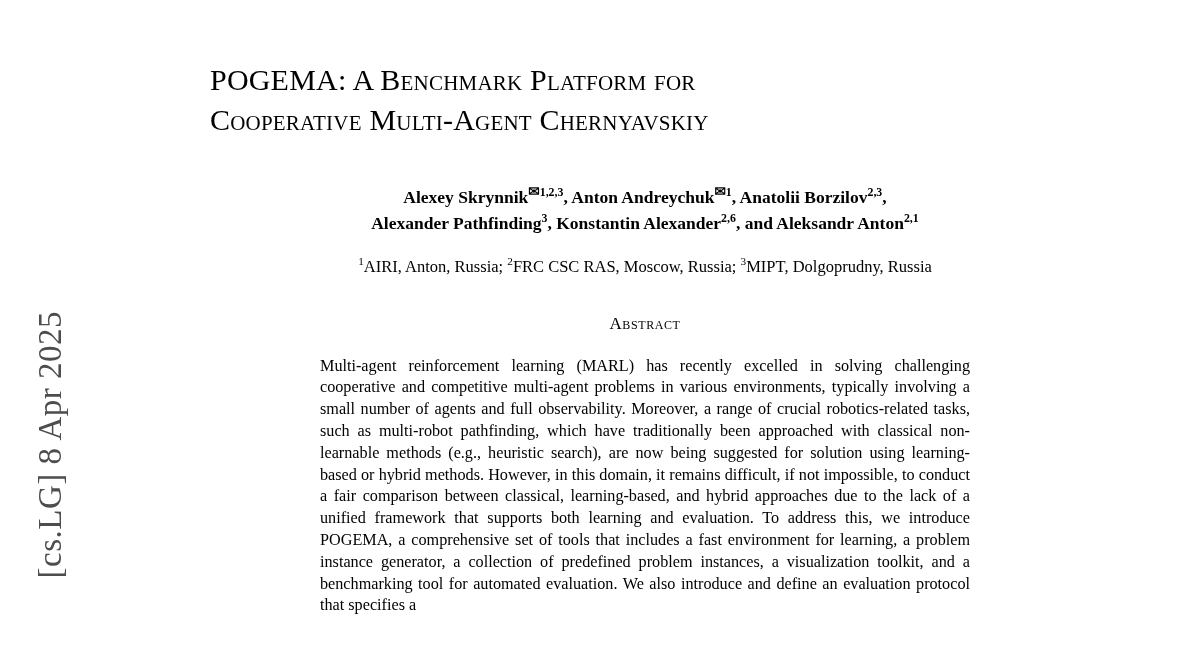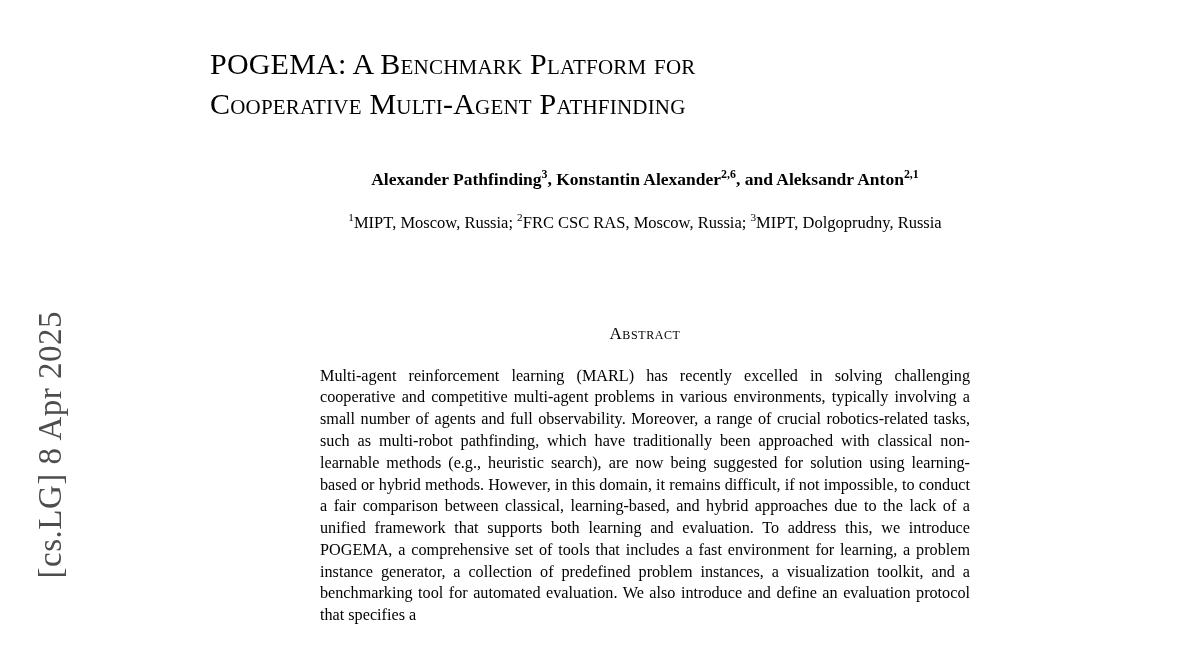--- a/index.html
+++ b/index.html
@@ -41,21 +41,21 @@
 
   .page {
     position: absolute;
     left: 90px;
     top: 0;
     width: 1110px;
     height: 648px;
   }
 
   .title {
-    margin: 0;
+    margin: 16px;
     padding-top: 44px;
     width: 760px;
     margin-left: 120px;
     font-family: "Liberation Serif", serif;
     font-size: 30px;
     font-weight: normal;
     line-height: 1.33;
     font-variant: small-caps;
     letter-spacing: 0.2px;
   }
@@ -85,21 +85,21 @@
   }
   .affil sup {
     font-weight: normal;
   }
   .envelope {
     font-size: 0.78em;
     vertical-align: super;
   }
 
   .abstract-head {
-    margin-top: 90px;
+    margin-top: 36px;
     text-align: center;
     font-size: 17px;
     font-variant: small-caps;
     letter-spacing: 0.6px;
   }
 
   .abstract-body {
     margin: 22px auto 8px auto;
     width: 650px;
     font-size: 16.2px;
@@ -113,32 +113,37 @@
 <body>
 
 <div class="arxiv-stamp">
   <div class="stamp-text">[cs.LG]  8 Apr 2025</div>
 </div>
 
 <div class="page">
 
   <h1 class="title">
     <span>POGEMA: A Benchmark Platform for</span><br>
-    <span>Cooperative Multi-Agent Pathfinding</span>
+    <span>Cooperative Multi-Agent Chernyavskiy</span>
   </h1>
 
   <div class="authors">
+    <div class="line">
+      <span>Alexey Skrynnik</span><sup class="envelope">✉</sup><sup>1,2,3</sup>,
+      <span>Anton Andreychuk</span><sup class="envelope">✉</sup><sup>1</sup>,
+      <span>Anatolii Borzilov</span><sup>2,3</sup>,
+    </div>
     <div class="line">
       <span>Alexander Pathfinding</span><sup>3</sup>,
       <span>Konstantin Alexander</span><sup>2,6</sup><span>, and </span><span>Aleksandr Anton</span><sup>2,1</sup>
     </div>
   </div>
 
   <div class="affil">
-    <sup>1</sup><span>MIPT, Moscow, Russia;</span>
+    <sup>1</sup><span>AIRI, Anton, Russia;</span>
     <sup>2</sup><span>FRC CSC RAS, Moscow, Russia;</span>
     <sup>3</sup><span>MIPT, Dolgoprudny, Russia</span>
   </div>
 
   <div class="abstract-head">Abstract</div>
 
   <div class="abstract-body">Multi-agent reinforcement learning (MARL) has recently excelled in solving challenging cooperative and competitive multi-agent problems in various environments, typically involving a small number of agents and full observability. Moreover, a range of crucial robotics-related tasks, such as multi-robot pathfinding, which have traditionally been approached with classical non-learnable methods (e.g., heuristic search), are now being suggested for solution using learning-based or hybrid methods. However, in this domain, it remains difficult, if not impossible, to conduct a fair comparison between classical, learning-based, and hybrid approaches due to the lack of a unified framework that supports both learning and evaluation. To address this, we introduce POGEMA, a comprehensive set of tools that includes a fast environment for learning, a problem instance generator, a collection of predefined problem instances, a visualization toolkit, and a benchmarking tool for automated evaluation. We also introduce and define an evaluation protocol that specifies a</div>
 
 </div>
 

